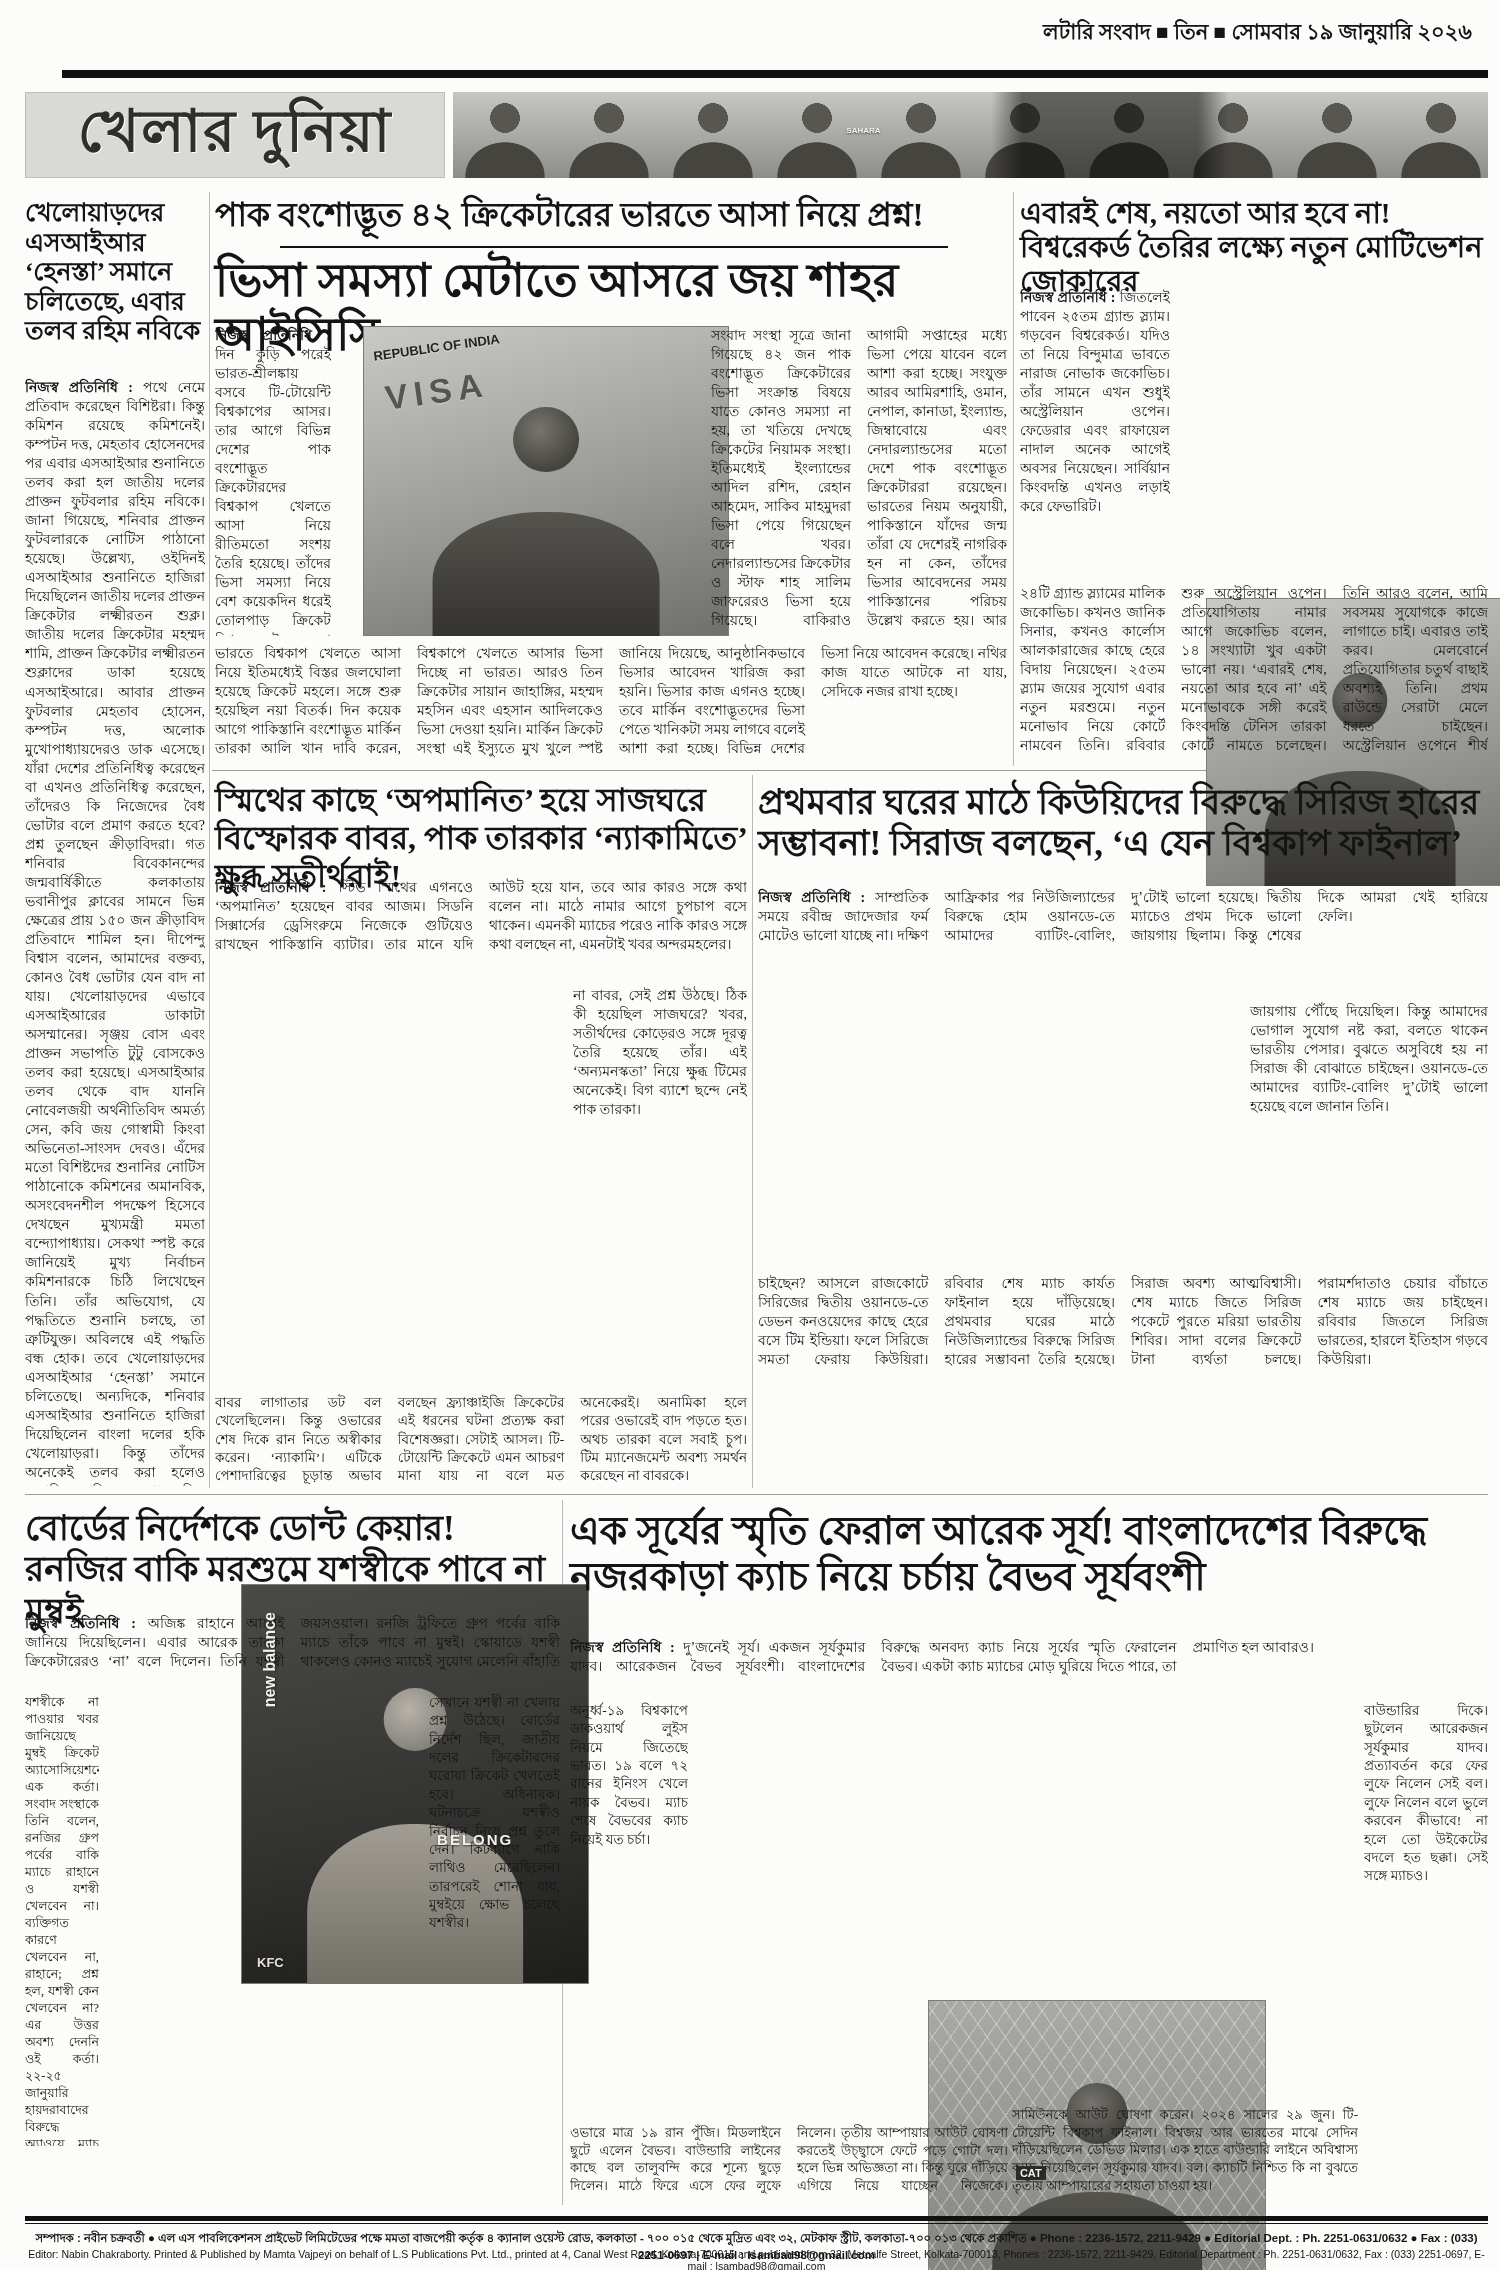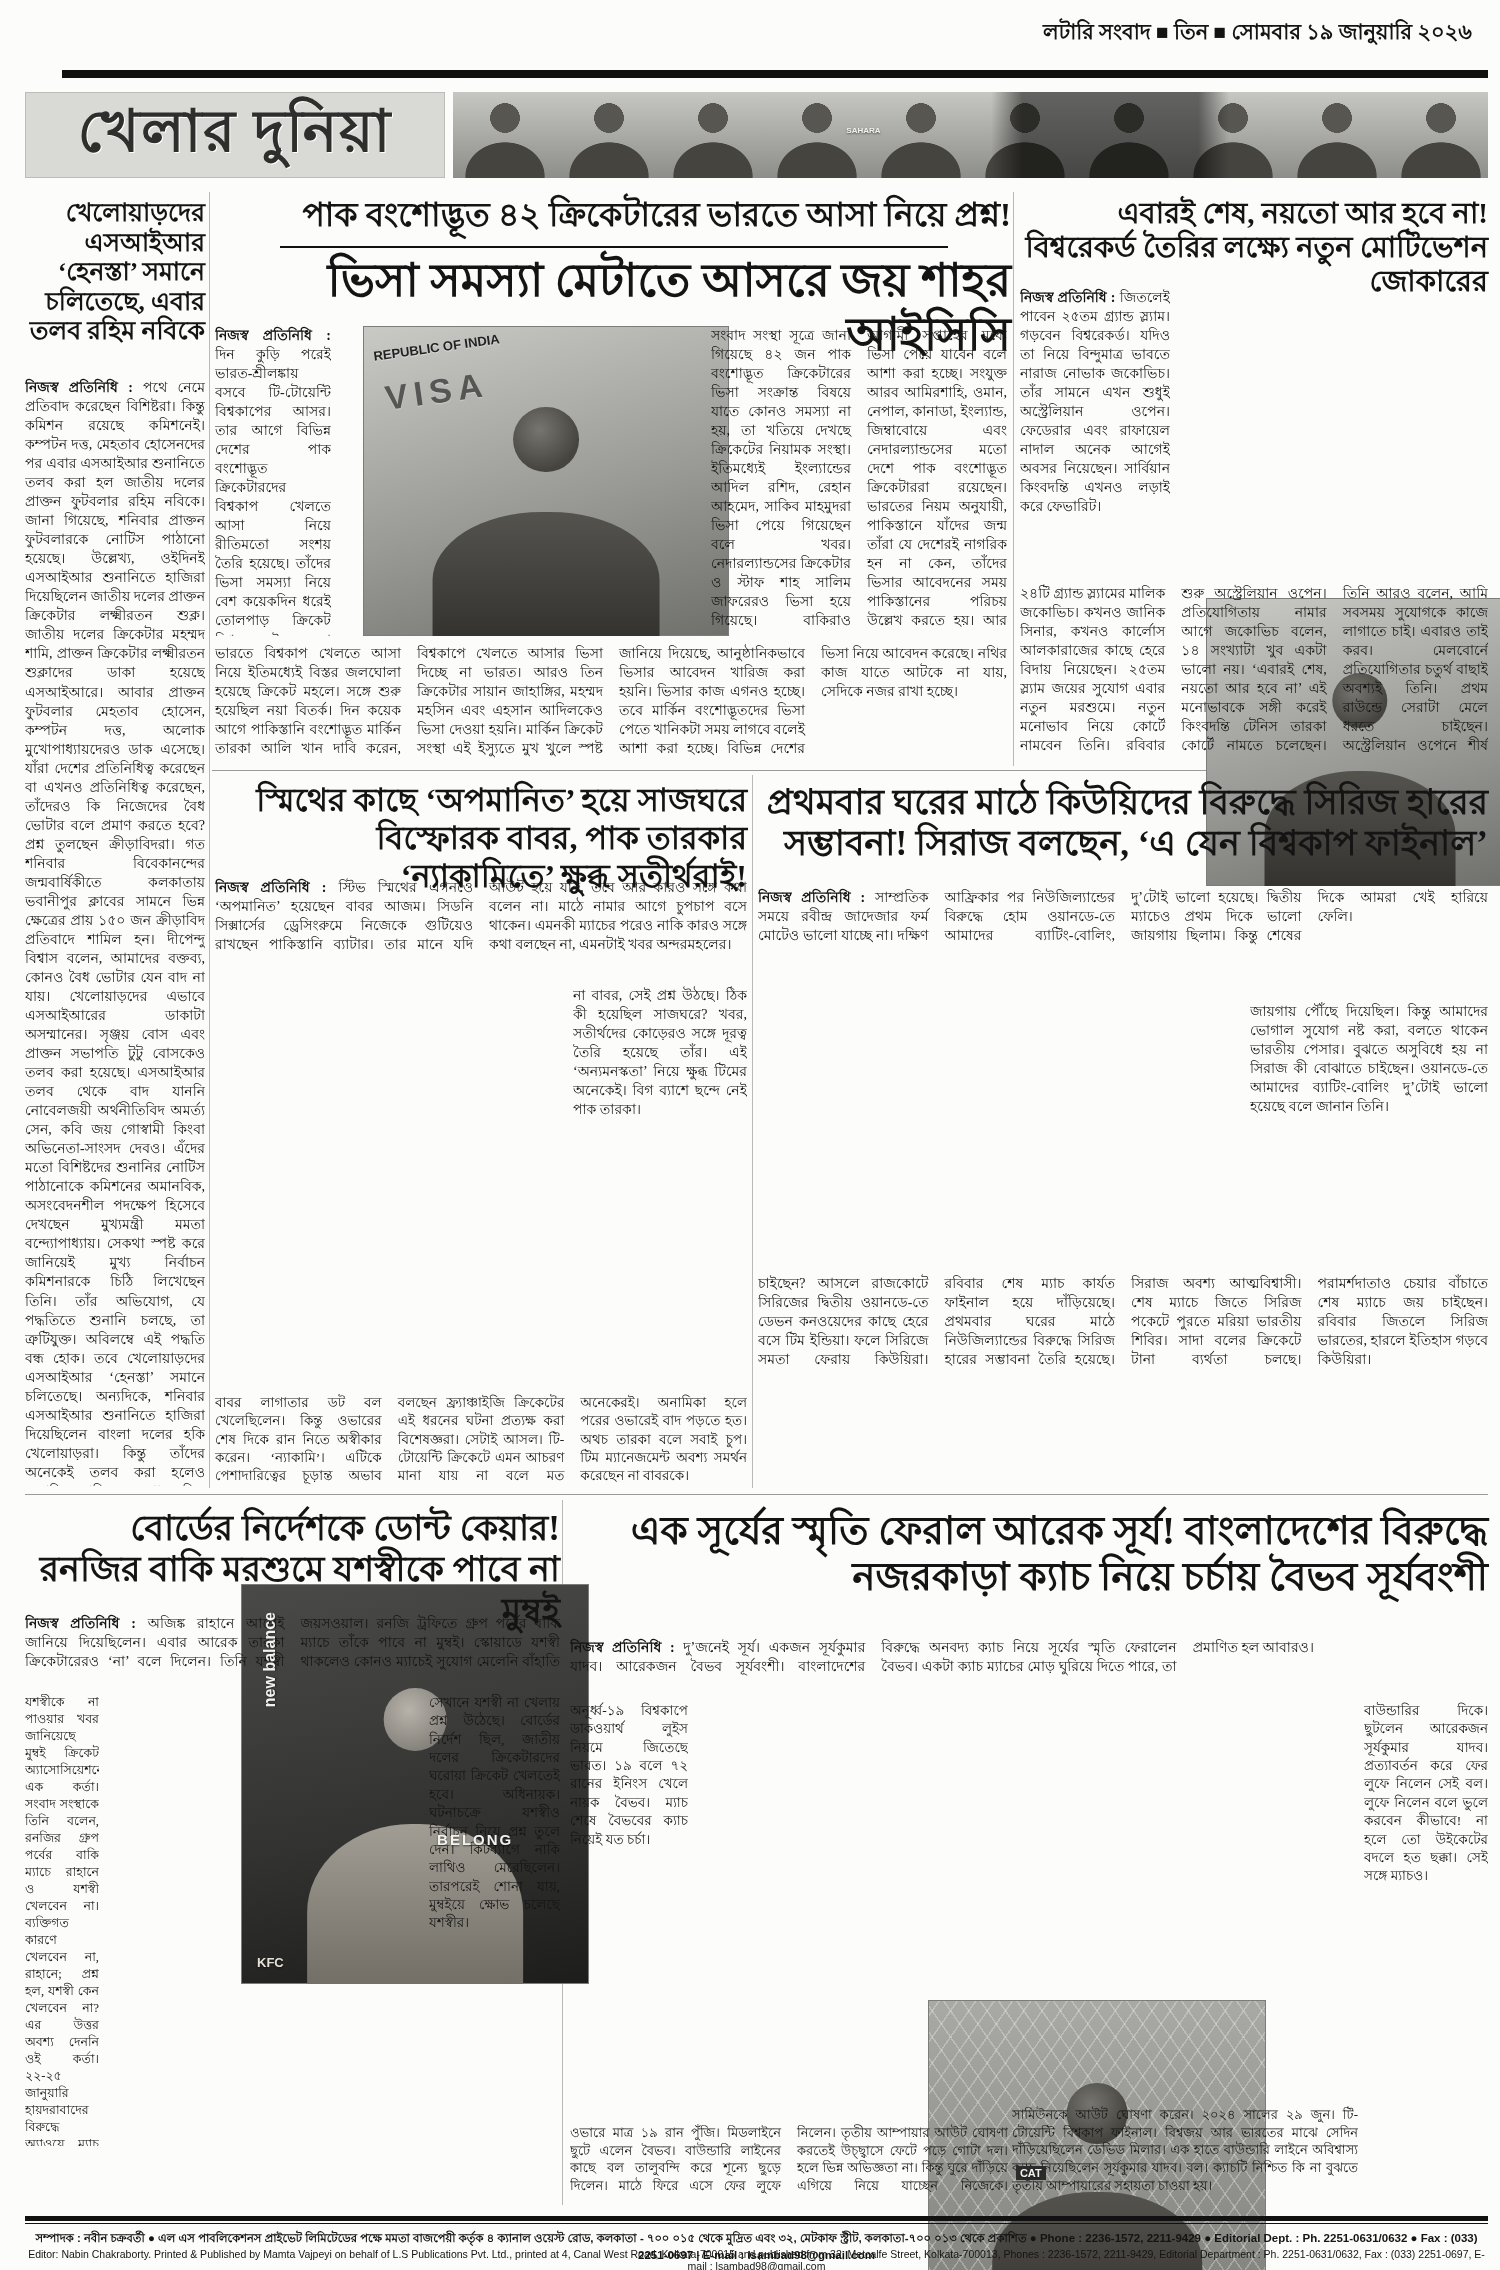--- a/index.html
+++ b/index.html
@@ -4,21 +4,21 @@
 <style>
   * { margin:0; padding:0; box-sizing:border-box; }
   html,body { background:#e8e8e6; }
   #paper {
     position:relative; width:1500px; height:2270px; margin:0 auto;
     background:#fcfcfa; color:#141414; overflow:hidden;
     font-family:"Liberation Serif","DejaVu Serif",serif;
     padding-left:26px;
   }
   .abs { position:absolute; }
-  .hl { font-weight:bold; text-align:right; line-height:1.18; letter-spacing:0; }
+  .hl { font-weight:bold; text-align:left; line-height:1.18; letter-spacing:0; }
   .body-text { text-align:justify; line-height:1.36; overflow:hidden; }
   .byline { font-weight:bold; }
   .cols2 { column-count:2; column-gap:16px; }
   .cols3 { column-count:3; column-gap:16px; }
   .cols4 { column-count:4; column-gap:16px; }
   .vrule { width:1px; background:#b9b9b5; }
   .hrule { height:1px; background:#9a9a96; }
   .thickrule { background:#111; }
   
   .photo { position:relative; overflow:hidden; background:linear-gradient(165deg,#c9c9c6 0%,#9a9a97 55%,#6f6f6c 100%); box-shadow:inset 0 0 0 1px #7c7c78; }

